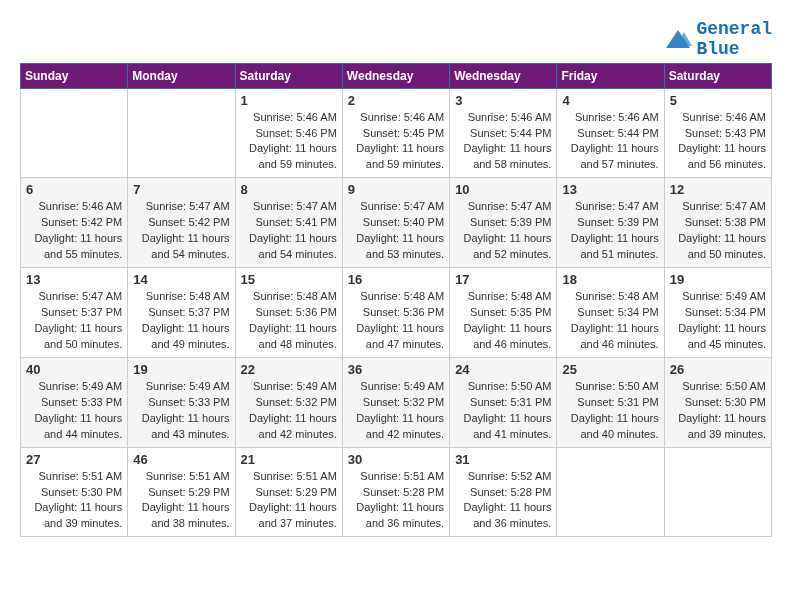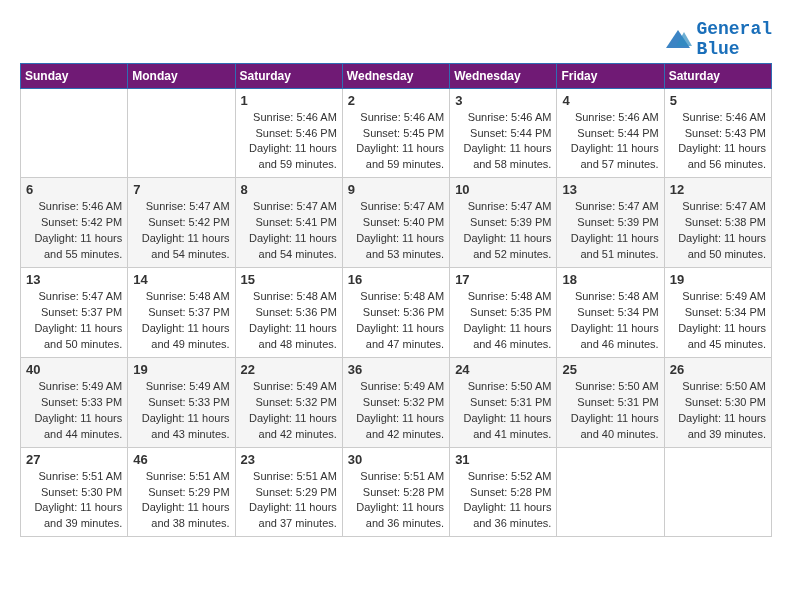--- a/index.html
+++ b/index.html
@@ -294,21 +294,21 @@
 Sunset: 5:30 PM
 Daylight: 11 hours and 39 minutes.</div>
         </td>
         <td>
           <span class="day-num">46</span>
           <div class="day-info" style="white-space: pre-line;">Sunrise: 5:51 AM
 Sunset: 5:29 PM
 Daylight: 11 hours and 38 minutes.</div>
         </td>
         <td>
-          <span class="day-num">23</span>
+          <span class="day-num">21</span>
           <div class="day-info" style="white-space: pre-line;">Sunrise: 5:51 AM
 Sunset: 5:29 PM
 Daylight: 11 hours and 37 minutes.</div>
         </td>
         <td>
           <span class="day-num">30</span>
           <div class="day-info" style="white-space: pre-line;">Sunrise: 5:51 AM
 Sunset: 5:28 PM
 Daylight: 11 hours and 36 minutes.</div>
         </td>

